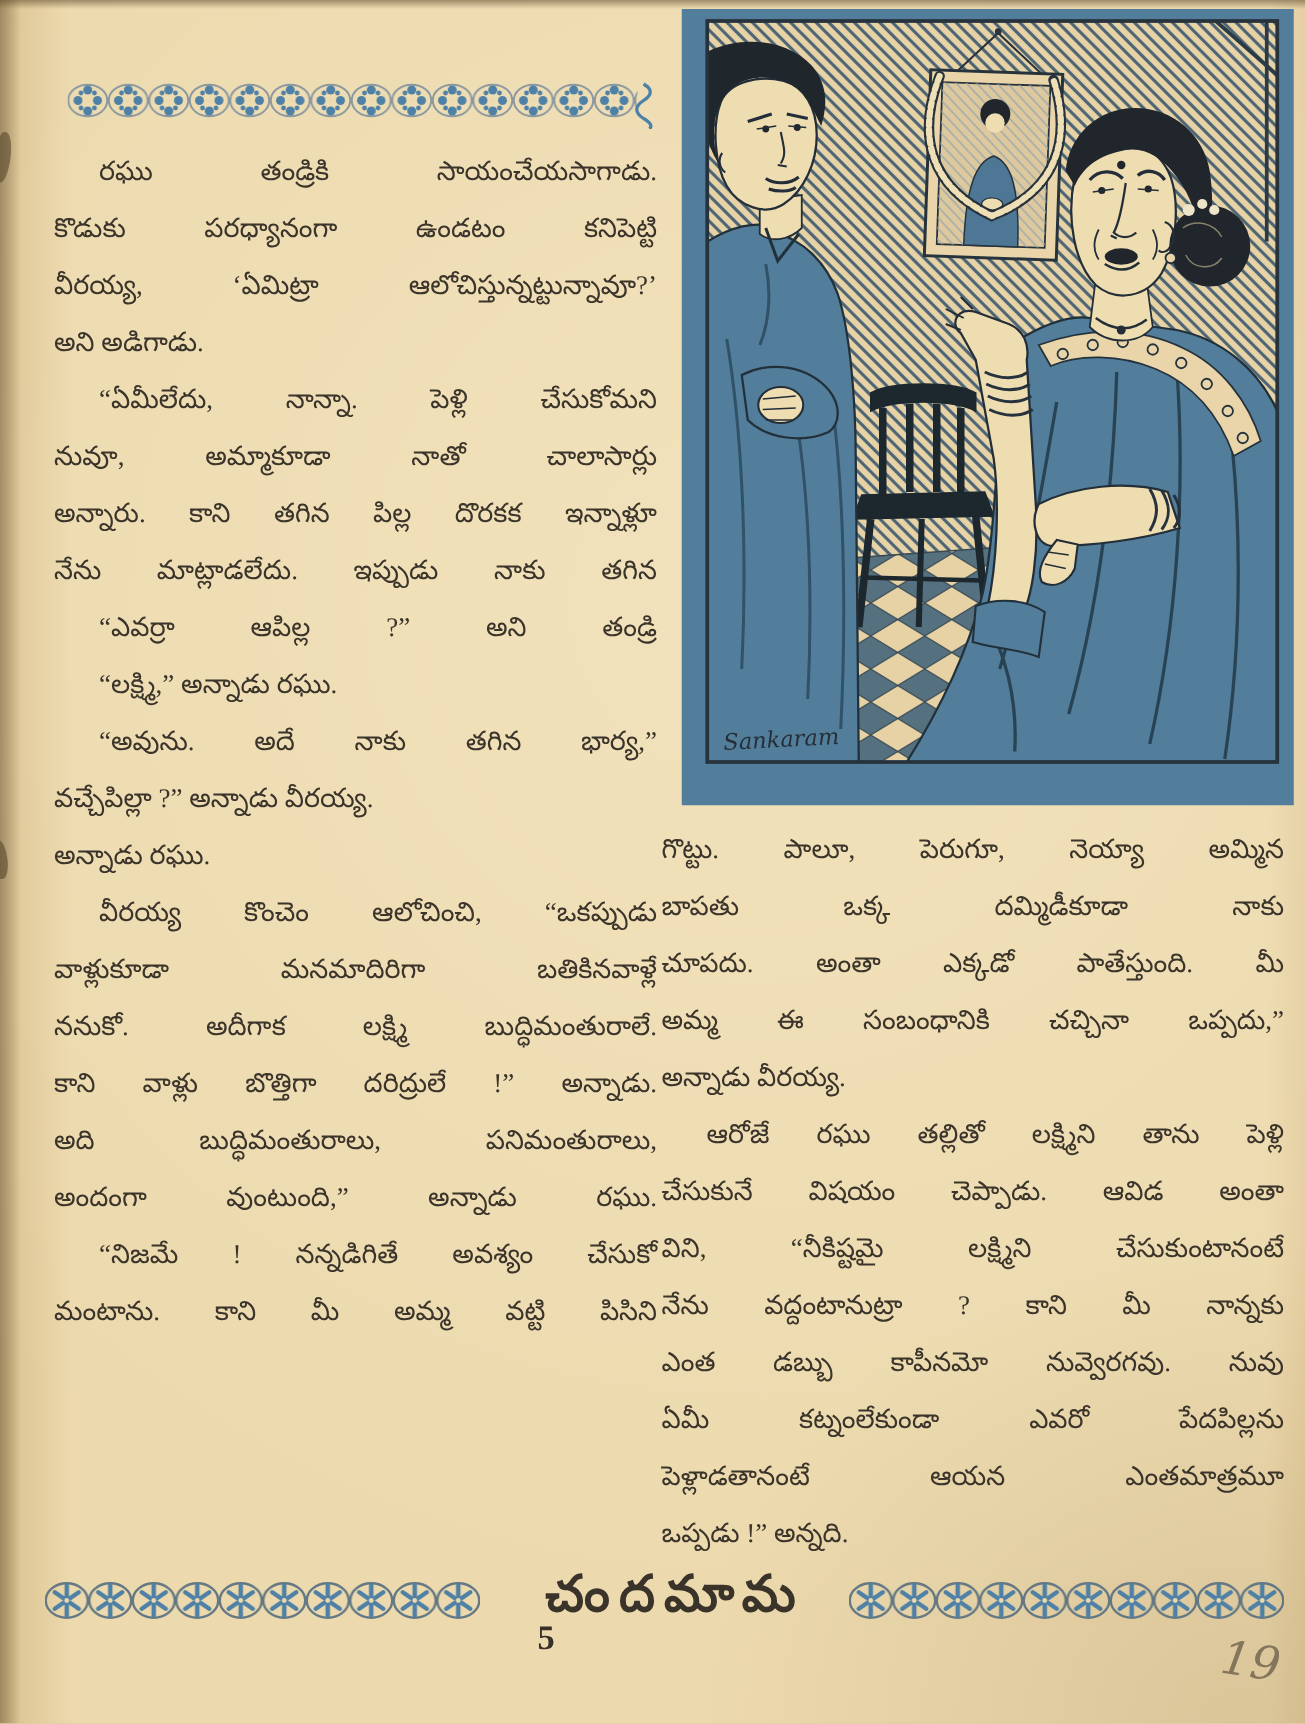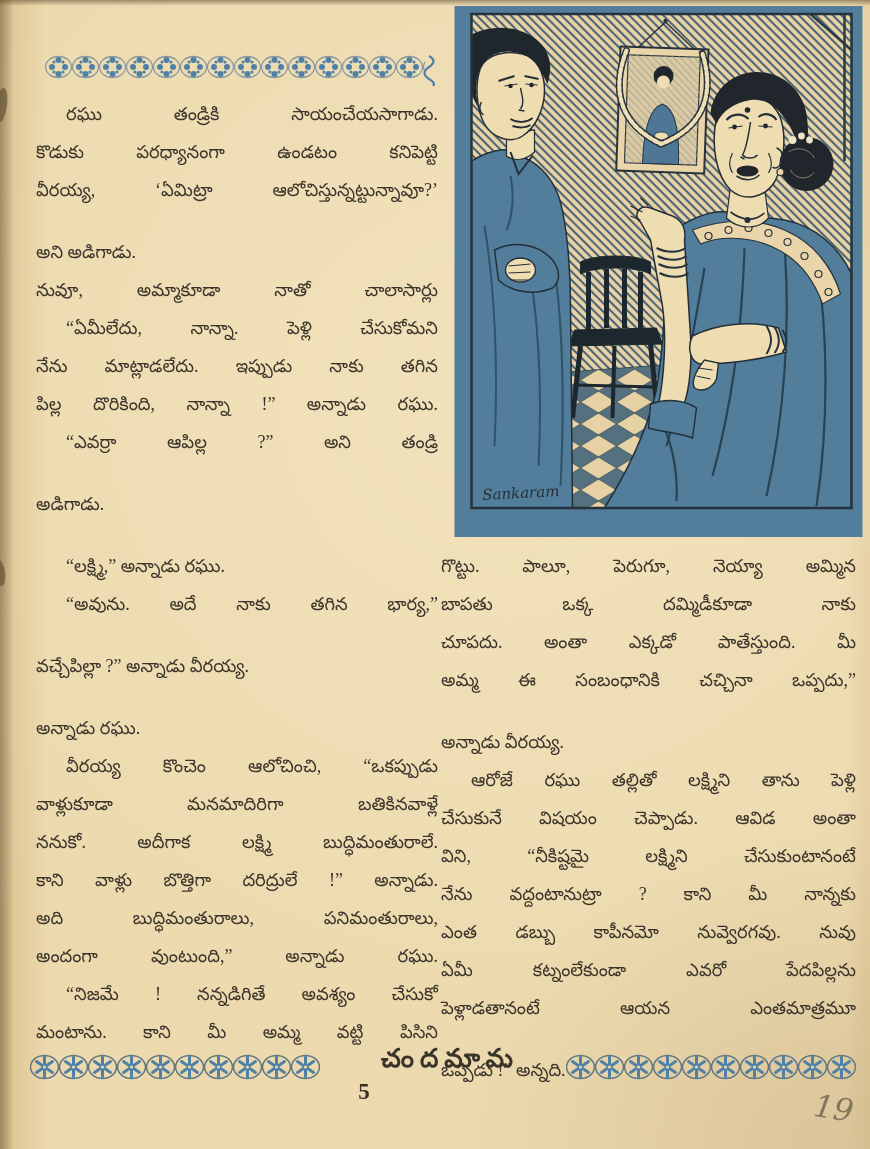--- a/index.html
+++ b/index.html
@@ -21,28 +21,28 @@
   .blem.b1{left:-3px;top:88px;width:10px;height:34px;transform:rotate(8deg);}
   .blem.b2{left:-4px;top:560px;width:9px;height:26px;transform:rotate(-6deg);}
 
   .ornament-top{position:absolute;left:45px;top:50px;}
   .illus{position:absolute;left:454px;top:6px;line-height:0;}
 
   .col{position:absolute;font-size:18px;line-height:38px;}
   .col.left{left:36px;top:95px;width:402px;}
   .col.right{left:441px;top:547px;width:415px;}
   .tl{text-align:justify;text-align-last:justify;white-space:nowrap;}
-  .tl.short{text-align-last:left;white-space:normal;margin-top:24px;}
+  .tl.short{text-align-last:left;white-space:normal;}
   .tl.ind{text-indent:30px;}
 
   .footer-border{position:absolute;top:1052px;}
   .fb-left{left:30px;}
   .fb-right{left:566px;}
   .pub-title{position:absolute;left:336px;top:1044px;width:228px;text-align:center;
-    font-size:26px;font-weight:600;letter-spacing:6px;color:#3a332a;font-family:Liberation Serif, serif;}
+    font-size:34px;font-weight:600;letter-spacing:6px;color:#3a332a;font-family:Liberation Serif, serif;}
   .page-num{position:absolute;left:346px;top:1079px;width:36px;text-align:center;
     font-size:23px;font-weight:bold;color:#363028;}
   .hand-mark{position:absolute;left:814px;top:1090px;font-size:31px;font-style:italic;
     color:#84765c;transform:rotate(9deg);font-family:"DejaVu Serif",serif;}
 </style>
 </head>
 <body>
 
 <div class="page">
 
@@ -232,26 +232,25 @@
 
     <rect x="17" y="8" width="380" height="494" fill="none" stroke="#26333d" stroke-width="2.5"></rect>
   </svg>
   </div>
 
   <div class="col left">
       <div class="tl ind">రఘు తండ్రికి  సాయంచేయసాగాడు.</div>
       <div class="tl">కొడుకు పరధ్యానంగా ఉండటం కనిపెట్టి</div>
       <div class="tl">వీరయ్య, ‘ఏమిట్రా ఆలోచిస్తున్నట్టున్నావూ?’</div>
       <div class="tl short">అని అడిగాడు.</div>
+      <div class="tl ind">“ఏమీలేదు, నాన్నా.  పెళ్లి చేసుకోమని</div>
       <div class="tl">నువూ,  అమ్మాకూడా  నాతో  చాలాసార్లు</div>
-      <div class="tl ind">“ఏమీలేదు, నాన్నా.  పెళ్లి చేసుకోమని</div>
+      <div class="tl">అన్నారు. కాని తగిన పిల్ల దొరకక ఇన్నాళ్లూ</div>
       <div class="tl">నేను మాట్లాడలేదు.  ఇప్పుడు నాకు తగిన</div>
-      <div class="tl">పిల్ల దొరికింది, నాన్నా !”  అన్నాడు రఘు.</div>
       <div class="tl ind">“ఎవర్రా   ఆపిల్ల ?”   అని  తండ్రి</div>
-      <div class="tl short">అడిగాడు.</div>
       <div class="tl ind short">“లక్ష్మి,” అన్నాడు రఘు.</div>
       <div class="tl ind">“అవును.  అదే  నాకు తగిన  భార్య,”</div>
       <div class="tl short">వచ్చేపిల్లా ?” అన్నాడు వీరయ్య.</div>
       <div class="tl short">అన్నాడు రఘు.</div>
       <div class="tl ind">వీరయ్య కొంచెం ఆలోచించి, “ఒకప్పుడు</div>
       <div class="tl">వాళ్లుకూడా   మనమాదిరిగా   బతికినవాళ్లే</div>
       <div class="tl">ననుకో.  అదీగాక లక్ష్మి  బుద్ధిమంతురాలే.</div>
       <div class="tl">కాని వాళ్లు బొత్తిగా దరిద్రులే !” అన్నాడు.</div>
       <div class="tl">అది  బుద్ధిమంతురాలు,   పనిమంతురాలు,</div>
       <div class="tl">అందంగా వుంటుంది,” అన్నాడు రఘు.</div>

